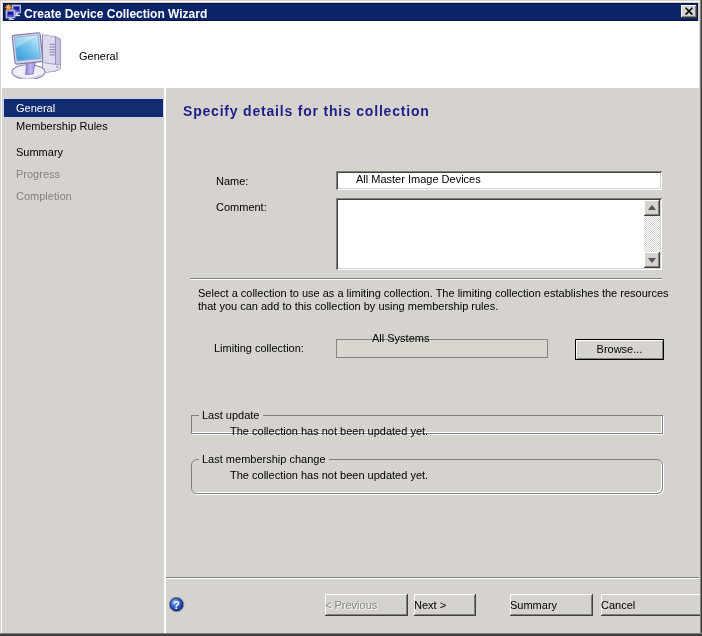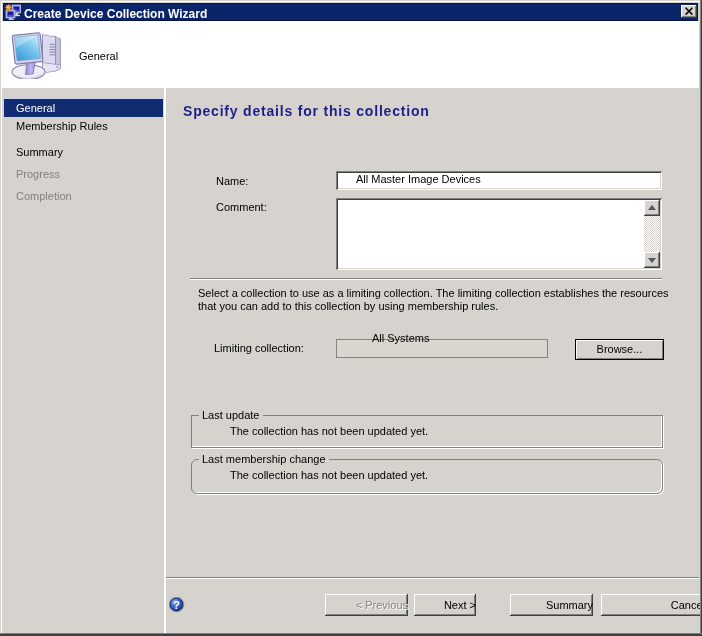--- a/index.html
+++ b/index.html
@@ -38,21 +38,21 @@
   .arr-up{position:absolute;left:4px;top:5px;width:0;height:0;border-left:4px solid transparent;border-right:4px solid transparent;border-bottom:5px solid #55555A;}
   .arr-dn{position:absolute;left:4px;top:6px;width:0;height:0;border-left:4px solid transparent;border-right:4px solid transparent;border-top:5px solid #55555A;}
 
   .sep{height:2px;}
   .sep .a{height:1px;background:#808080;}
   .sep .b{height:1px;background:#fff;}
 
   .ro-input{left:336px;top:339px;width:212px;height:19px;background:#D9D6D0;border:1px solid #848484;box-sizing:border-box;}
 
   .btn{background:#D6D3CE;box-shadow:inset -1px -1px 0 #404040, inset 1px 1px 0 #fff, inset -2px -2px 0 #808080, inset 2px 2px 0 #D6D3CE;
-       font-size:11px;text-align:right;line-height:22px;}
+       font-size:11px;text-align:left;line-height:22px;}
   .btn-def{background:#D6D3CE;border:1px solid #000;box-sizing:border-box;
        box-shadow:inset 1px 1px 0 #fff, inset -1px -1px 0 #808080;
        font-size:11px;text-align:center;line-height:19px;}
   .browse{left:575px;top:339px;width:89px;height:21px;}
 
   .grp{border:1px solid #808080;box-shadow:inset -1px -1px 0 #fff, 1px 1px 0 #fff;box-sizing:border-box;}
   .legend{position:absolute;top:-6px;left:7px;background:#D6D3CE;padding:0 3px;font-size:11px;line-height:11px;}
 
   .fsep{left:166px;top:577px;width:533px;}
   .prev{left:325px;top:594px;width:83px;height:22px;color:#848484;text-shadow:1px 1px 0 #fff;}
@@ -164,21 +164,21 @@
     <div class="a"></div>
     <div class="b"></div>
   </div>
   <div class="abs lbl" style="left:174px;top:287px;width:490px;">Select a collection to use as a limiting collection. The limiting collection establishes the resources that you can add to this collection by using membership rules.</div>
 
   <div class="abs lbl" style="left:190px;top:342px;">Limiting collection:</div>
   <div class="abs ro-input"></div>
   <div class="abs lbl" style="left:340px;top:332px;margin-left:8px;">All Systems</div>
   <div class="abs btn-def browse">Browse...</div>
 
-  <div class="abs grp" style="left:191px;top:415px;width:472px;height:33px;text-decoration:underline;">
+  <div class="abs grp" style="left:191px;top:415px;width:472px;height:19px;text-decoration:underline;">
     <div class="legend">Last update</div>
     <div class="abs lbl" style="left:14px;top:9px;">The collection has not been updated yet.</div>
   </div>
   <div class="abs grp" style="left:191px;top:459px;width:472px;height:35px;border-radius:6px;">
     <div class="legend">Last membership change</div>
     <div class="abs lbl" style="left:14px;top:9px;">The collection has not been updated yet.</div>
   </div>
 
   <div class="abs sep fsep">
     <div class="a"></div>

